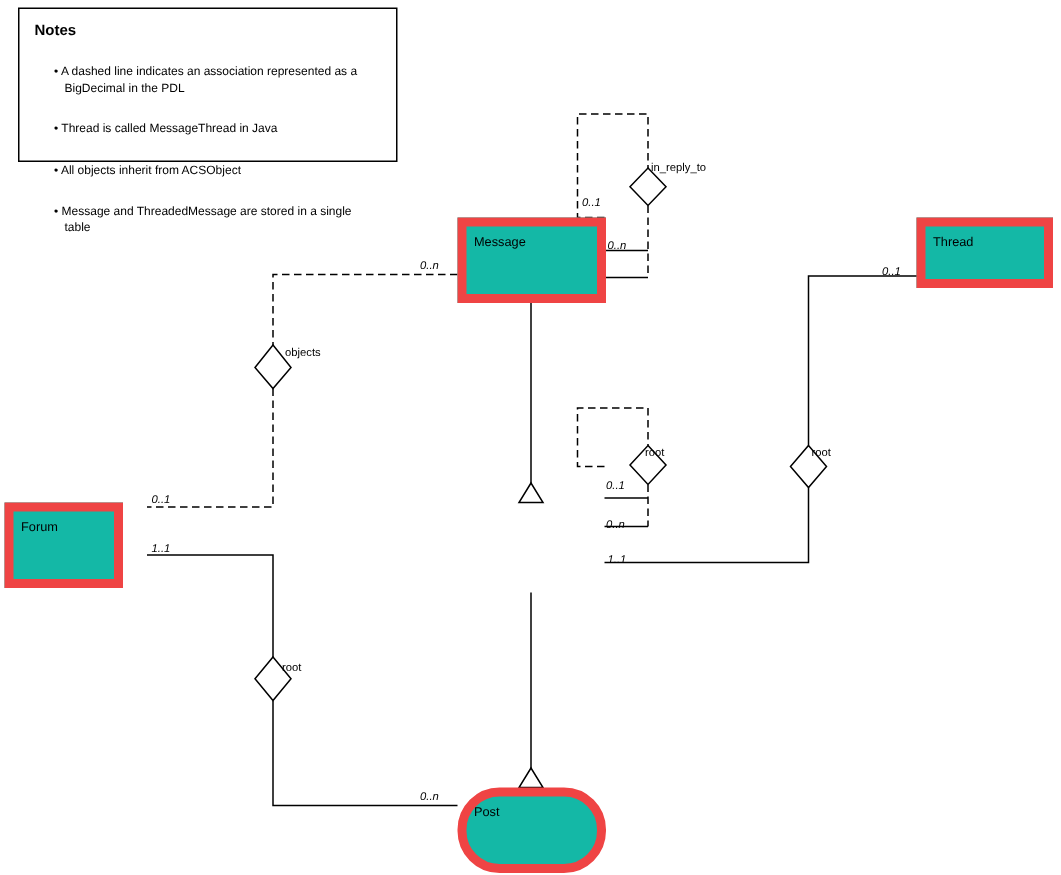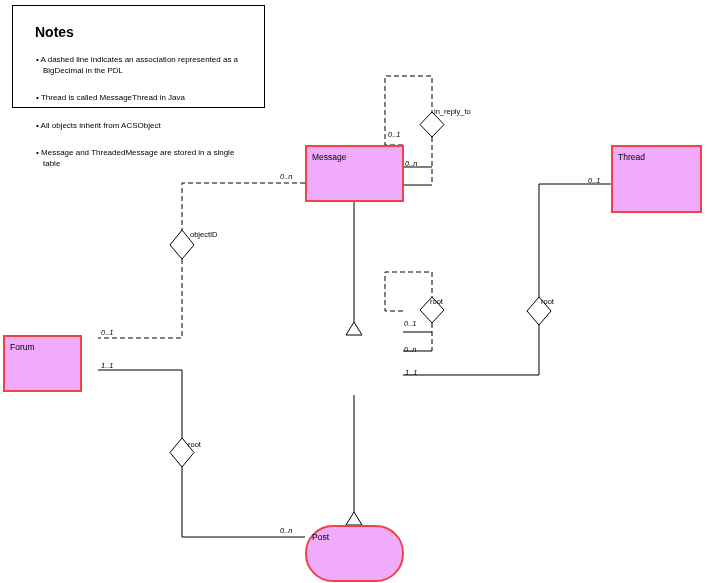--- a/index.html
+++ b/index.html
@@ -22,24 +22,24 @@
     width: 707px;
     height: 583px;
   }
   .note-box {
     position: absolute;
     background: #ffffff;
     border: 1px solid #000000;
     box-sizing: border-box;
   }
   .note-title {
-    font-size: 14px;
+    font-size: 10px;
     font-weight: bold;
     color: #000000;
-    margin: 16px;
+    margin: 4px;
     padding: 0;
     line-height: 11px;
   }
   .note-list {
     margin: 2px 0 0 0;
     padding: 0;
     list-style: none;
   }
   .note-list li {
     font-size: 8px;
@@ -48,22 +48,22 @@
     padding-left: 7px;
     text-indent: -7px;
     margin: 17px;
   }
   .note-list li::before {
     content: "\2022  ";
     font-size: 8px;
   }
   .class-box {
     position: absolute;
-    background: #f0abfc;
-    border: 2px solid #ef4444;
+    background: #14b8a6;
+    border: 6px solid #ef4444;
     box-sizing: border-box;
   }
   .class-name {
     font-size: 8.5px;
     color: #000000;
     padding: 5px 0 0 5px;
     line-height: 10px;
   }
   .edge-label {
     position: absolute;
@@ -130,35 +130,35 @@
         <li>All objects inherit from ACSObject</li>
         <li>Message and ThreadedMessage are stored in a single table</li>
       </ul>
     </div>
   </div>
 
   <div class="class-box" style="left:305px; top:145px; width:99px; height:57px;">
     <div class="class-name">Message</div>
   </div>
 
-  <div class="class-box" style="left:611px; top:145px; width:91px; height:68px;">
+  <div class="class-box" style="left:611px; top:145px; width:91px; height:47px;">
     <div class="class-name">Thread</div>
   </div>
 
   <div class="class-box" style="left:3px; top:335px; width:79px; height:57px;">
     <div class="class-name">Forum</div>
   </div>
 
 
   <div class="class-box" style="left:305px; top:525px; width:99px; height:57px;border-radius:28px;">
     <div class="class-name">Post</div>
   </div>
 
   <div class="assoc-label" style="left:434px; top:107px;">in_reply_to</div>
-  <div class="assoc-label" style="left:190px; top:230px;">objectID</div>
+  <div class="assoc-label" style="left:190px; top:230px;">objects</div>
   <div class="assoc-label" style="left:430px; top:297px;">root</div>
   <div class="assoc-label" style="left:541px; top:297px;">root</div>
   <div class="assoc-label" style="left:188px; top:440px;">root</div>
 
   <div class="edge-label" style="left:388px; top:130px;">0..1</div>
   <div class="edge-label" style="left:405px; top:159px;">0..n</div>
   <div class="edge-label" style="left:280px; top:172px;">0..n</div>
   <div class="edge-label" style="left:588px; top:176px;">0..1</div>
   <div class="edge-label" style="left:101px; top:328px;">0..1</div>
   <div class="edge-label" style="left:101px; top:361px;">1..1</div>

